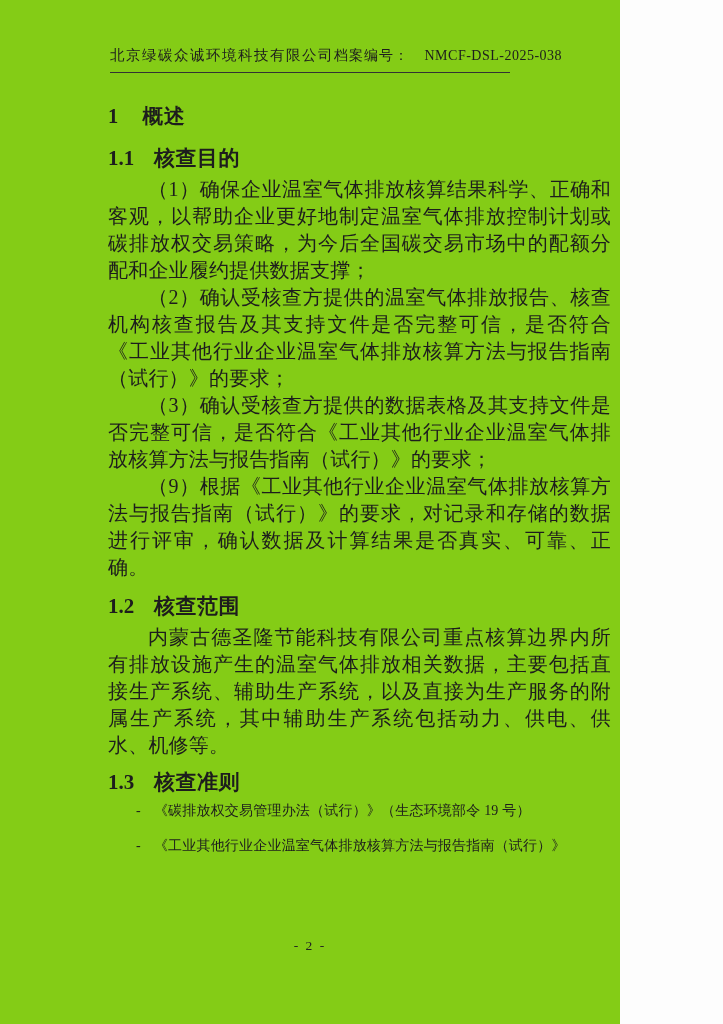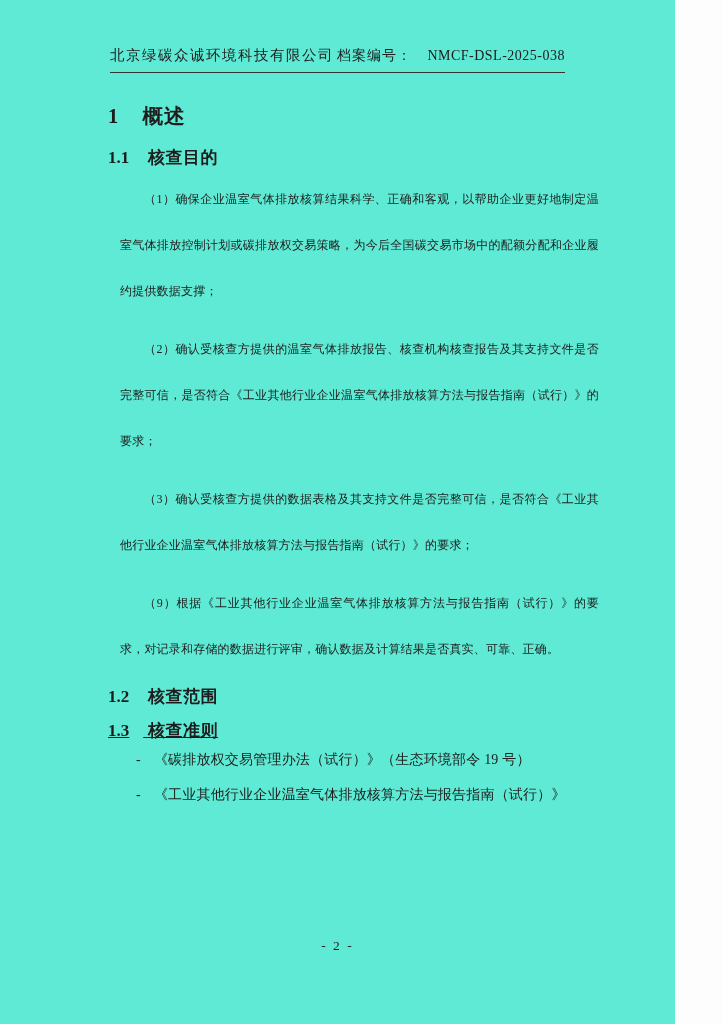--- a/index.html
+++ b/index.html
@@ -3,22 +3,22 @@
 <meta charset="utf-8">
 <style>
   html, body { margin: 0; padding: 0; }
   body {
     width: 723px; height: 1024px;
     background: #fdfdfd;
     font-family: "Liberation Serif", "DejaVu Serif", serif;
   }
   .page {
     position: relative;
-    width: 675px; height: 1024px;
-    background: #5eead4;
+    width: 620px; height: 1024px;
+    background: #84cc16;
     color: #1d1d1d;
     overflow: hidden;
   }
   
   .page-header {
     position: absolute;
     left: 110px; right: 110px; top: 46px;
     display: flex;
     justify-content: space-between;
     align-items: flex-end;
@@ -45,32 +45,32 @@
   h1.chapter {
     margin: 31px 0 0 0;
     font-size: 20.5px;
     font-weight: bold;
     line-height: 24px;
     letter-spacing: 1px;
   }
   h1.chapter .num { margin-right: 18px; letter-spacing: 0; }
   h2.section {
     margin: 19px 0 0 0;
-    font-size: 17px;
+    font-size: 21px;
     font-weight: bold;
     line-height: 22px;
     letter-spacing: 0.5px;
   }
   h2.section .num { margin-right: 14px; letter-spacing: 0; }
   h2.sec2 { margin-top: 14px; }
-  h2.sec3 { margin-top: 12px; text-decoration: underline; }
+  h2.sec3 { margin-top: 12px; }
   p.body-para {
-    margin: 12px;
-    font-size: 12px;
-    line-height: 46px;
+    margin: 0;
+    font-size: 20px;
+    line-height: 27px;
     text-align: justify;
     text-indent: 2em;
     word-break: break-all;
     letter-spacing: 0.2px;
   }
   p.first-after-heading { margin-top: 7px; }
   p.bullet-para {
     margin: 0;
     font-size: 14px;
     line-height: 35px;
@@ -118,20 +118,21 @@
     <p class="body-para first-after-heading">（1）确保企业温室气体排放核算结果科学、正确和客观，以帮助企业更好地制定温室气体排放控制计划或碳排放权交易策略，为今后全国碳交易市场中的配额分配和企业履约提供数据支撑；</p>
     <p class="body-para">（2）确认受核查方提供的温室气体排放报告、核查机构核查报告及其支持文件是否完整可信，是否符合《工业其他行业企业温室气体排放核算方法与报告指南（试行）》的要求；</p>
     <p class="body-para">（3）确认受核查方提供的数据表格及其支持文件是否完整可信，是否符合《工业其他行业企业温室气体排放核算方法与报告指南（试行）》的要求；</p>
     <p class="body-para">（9）根据《工业其他行业企业温室气体排放核算方法与报告指南（试行）》的要求，对记录和存储的数据进行评审，确认数据及计算结果是否真实、可靠、正确。</p>
 
     <h2 class="section sec2">
       <span class="num">1.2</span>
       <span class="ttl">核查范围</span>
     </h2>
 
+    <p class="body-para first-after-heading">内蒙古德圣隆节能科技有限公司重点核算边界内所有排放设施产生的温室气体排放相关数据，主要包括直接生产系统、辅助生产系统，以及直接为生产服务的附属生产系统，其中辅助生产系统包括动力、供电、供水、机修等。</p>
 
     <h2 class="section sec3">
       <span class="num">1.3</span>
       <span class="ttl">核查准则</span>
     </h2>
 
     <p class="bullet-para first-after-heading">
       <span class="marker">-</span><span>《碳排放权交易管理办法（试行）》（生态环境部令 19 号）</span>
     </p>
     <p class="bullet-para">

